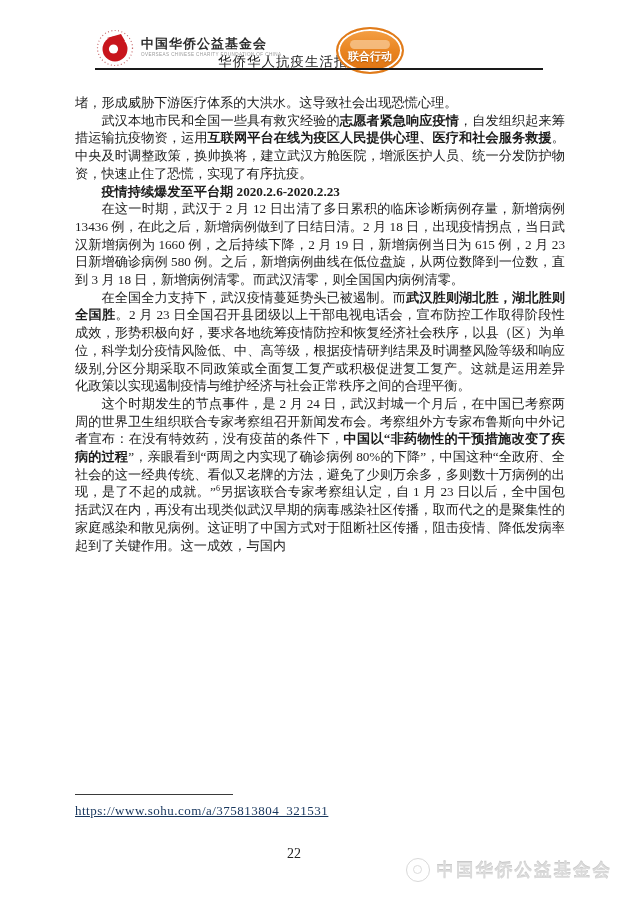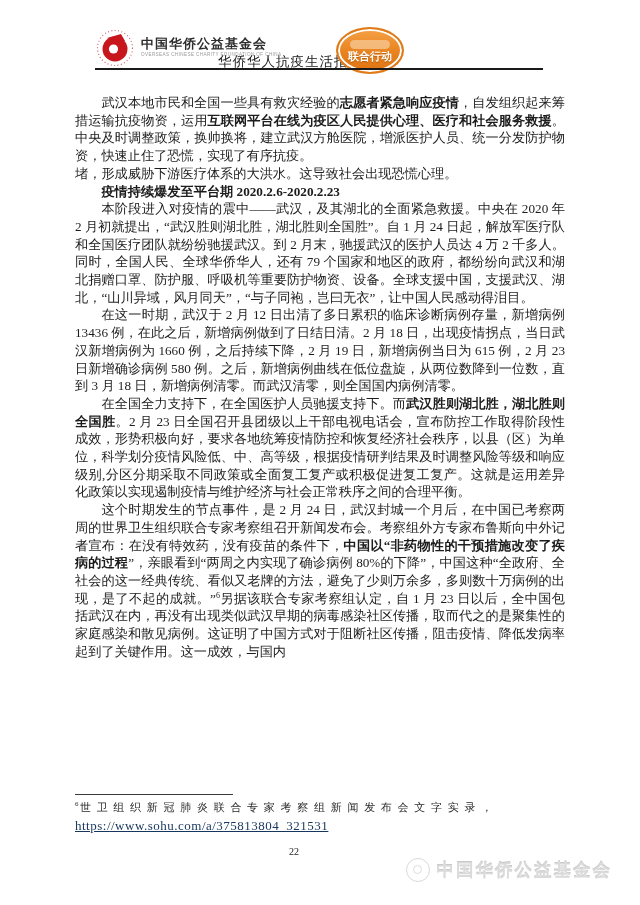--- a/index.html
+++ b/index.html
@@ -37,21 +37,21 @@
   .article sup{font-size:8px;vertical-align:super;line-height:0;}
   
   .footnote{position:absolute;left:75px;top:794px;width:490px;}
   .fn-sep{width:158px;border-top:1.5px solid #3a3a3a;margin-bottom:5px;}
   .fn-line{font-size:11px;color:#2a2a2a;letter-spacing:.52em;white-space:nowrap;}
   .fn-line sup{font-size:7px;vertical-align:super;letter-spacing:.2em;}
   .fn-url{display:inline-block;margin-top:3px;font-size:13px;color:#17365d;
     text-decoration:underline;letter-spacing:.5px;cursor:pointer;}
   
   .page-number{position:absolute;left:0;top:846px;width:588px;text-align:center;
-    font-size:10px;color:#222;}
+    font-size:14px;color:#222;}
   .watermark{position:absolute;right:28px;top:858px;display:flex;align-items:center;
     gap:7px;color:#d7d7d7;}
   .wm-logo{width:22px;height:22px;border-radius:50%;border:1.6px solid #d9d9d9;
     position:relative;}
   .wm-logo::after{content:"";position:absolute;left:6px;top:6px;width:7px;height:7px;
     border-radius:50%;border:1.5px solid #dcdcdc;}
   .wm-text{font-family:"Liberation Sans","DejaVu Sans",sans-serif;font-weight:bold;
     font-size:17.5px;letter-spacing:2px;color:#dadada;
     text-shadow:0 1px 0 #ffffff,0 -1px 0 #c9c9c9;}
 </style>
@@ -74,32 +74,30 @@
   </div>
   <div class="doc-title">华侨华人抗疫生活指南</div>
   <div class="badge">
     <div class="badge-strip"></div>
     <div class="badge-label">联合行动</div>
   </div>
   <div class="rule"></div>
 </div>
 
 <div class="article">
+    <p class="para"><span>堵，形成威胁下游医疗体系的大洪水。这导致社会出现恐慌心理。</span></p>
     <p class="para indent"><span>武汉本地市民和全国一些具有救灾经验的</span><span class="b">志愿者紧急响应疫情</span><span>，自发组织起来筹措运输抗疫物资，运用</span><span class="b">互联网平台在线为疫区人民提供心理、医疗和社会服务救援</span><span>。中央及时调整政策，换帅换将，建立武汉方舱医院，增派医护人员、统一分发防护物资，快速止住了恐慌，实现了有序抗疫。</span></p>
-    <p class="para"><span>堵，形成威胁下游医疗体系的大洪水。这导致社会出现恐慌心理。</span></p>
     <p class="heading">疫情持续爆发至平台期 2020.2.6-2020.2.23</p>
-    <p class="para indent"><span>本阶段进入对疫情的震中——武汉，及其湖北的全面紧急救援。中央在 2020 年 2 月初就提出，“武汉胜则湖北胜，湖北胜则全国胜”。自 1 月 24 日起，解放军医疗队和全国医疗团队就纷纷驰援武汉。到 2 月末，驰援武汉的医护人员达 4 万 2 千多人。同时，全国人民、全球华侨华人，还有 79 个国家和地区的政府，都纷纷向武汉和湖北捐赠口罩、防护服、呼吸机等重要防护物资、设备。全球支援中国，支援武汉、湖北，“山川异域，风月同天”，“与子同袍，岂曰无衣”，让中国人民感动得泪目。</span></p>
     <p class="para indent"><span>在这一时期，武汉于 2 月 12 日出清了多日累积的临床诊断病例存量，新增病例 13436 例，在此之后，新增病例做到了日结日清。2 月 18 日，出现疫情拐点，当日武汉新增病例为 1660 例，之后持续下降，2 月 19 日，新增病例当日为 615 例，2 月 23 日新增确诊病例 580 例。之后，新增病例曲线在低位盘旋，从两位数降到一位数，直到 3 月 18 日，新增病例清零。而武汉清零，则全国国内病例清零。</span></p>
-    <p class="para indent"><span>在全国全力支持下，在全国医护人员驰援支持下。而</span><span class="b">武汉胜则湖北胜，湖北胜则全国胜</span><span>。2 月 23 日全国召开县团级以上干部电视电话会，宣布防控工作取得阶段性成效，形势积极向好，要求各地统筹疫情防控和恢复经济社会秩序，以县（区）为单位，科学划分疫情风险低、中、高等级，根据疫情研判结果及时调整风险等级和响应级别,分区分期采取不同政策或全面复工复产或积极促进复工复产。这就是运用差异化政策以实现遏制疫情与维护经济与社会正常秩序之间的合理平衡。</span></p>
+    <p class="para indent"><span>在全国全力支持下，武汉疫情蔓延势头已被遏制。而</span><span class="b">武汉胜则湖北胜，湖北胜则全国胜</span><span>。2 月 23 日全国召开县团级以上干部电视电话会，宣布防控工作取得阶段性成效，形势积极向好，要求各地统筹疫情防控和恢复经济社会秩序，以县（区）为单位，科学划分疫情风险低、中、高等级，根据疫情研判结果及时调整风险等级和响应级别,分区分期采取不同政策或全面复工复产或积极促进复工复产。这就是运用差异化政策以实现遏制疫情与维护经济与社会正常秩序之间的合理平衡。</span></p>
     <p class="para indent"><span>这个时期发生的节点事件，是 2 月 24 日，武汉封城一个月后，在中国已考察两周的世界卫生组织联合专家考察组召开新闻发布会。考察组外方专家布鲁斯向中外记者宣布：在没有特效药，没有疫苗的条件下，</span><span class="b">中国以“非药物性的干预措施改变了疾病的过程</span><span>”，亲眼看到“两周之内实现了确诊病例 80%的下降”，中国这种“全政府、全社会的这一经典传统、看似又老牌的方法，避免了少则万余多，多则数十万病例的出现，是了不起的成就。”</span><sup>6</sup><span>另据该联合专家考察组认定，自 1 月 23 日以后，全中国包括武汉在内，再没有出现类似武汉早期的病毒感染社区传播，取而代之的是聚集性的家庭感染和散见病例。这证明了中国方式对于阻断社区传播，阻击疫情、降低发病率起到了关键作用。这一成效，与国内</span></p>
   </div>
 
 <div class="footnote">
   <div class="fn-sep"></div>
-  <div class="fn-line"><sup>6</sup><span>世卫组织新冠肺炎联合专家考察组新闻发布会文字实录，</span></div>
   <a class="fn-url">https://www.sohu.com/a/375813804_321531</a>
 </div>
 
 <div class="page-number">22</div>
 
 <div class="watermark">
   <div class="wm-logo"></div>
   <div class="wm-text">中国华侨公益基金会</div>
 </div>
 

